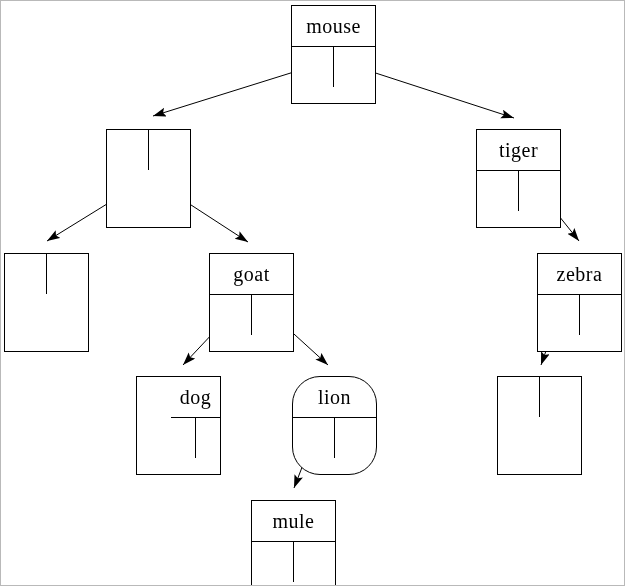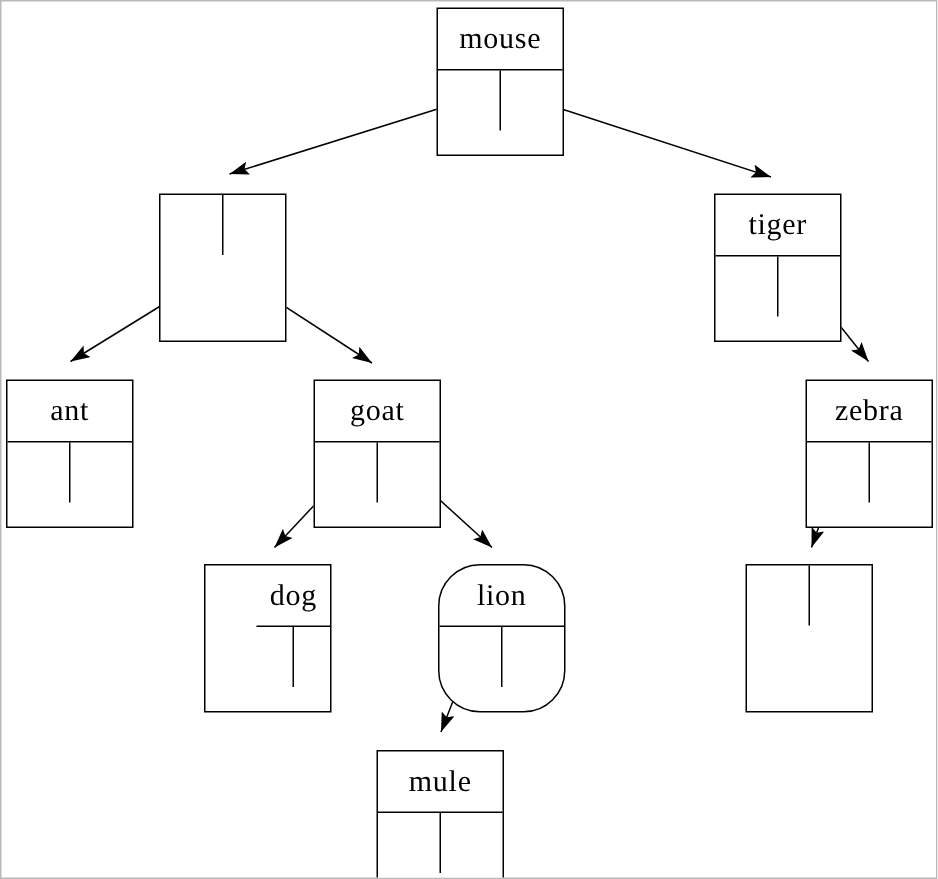--- a/index.html
+++ b/index.html
@@ -97,21 +97,20 @@
 
   <div class="node" style="left:475px; top:128px;">
     <div class="node-label">tiger</div>
     <div class="node-cells">
       <div class="cell cell-left"></div>
       <div class="cell"></div>
     </div>
   </div>
 
   <div class="node" style="left:3px; top:252px;">
-    <div class="node-label">ant</div>
     <div class="node-cells">
       <div class="cell cell-left"></div>
       <div class="cell"></div>
     </div>
   </div>
 
   <div class="node" style="left:208px; top:252px;">
     <div class="node-label">goat</div>
     <div class="node-cells">
       <div class="cell cell-left"></div>

